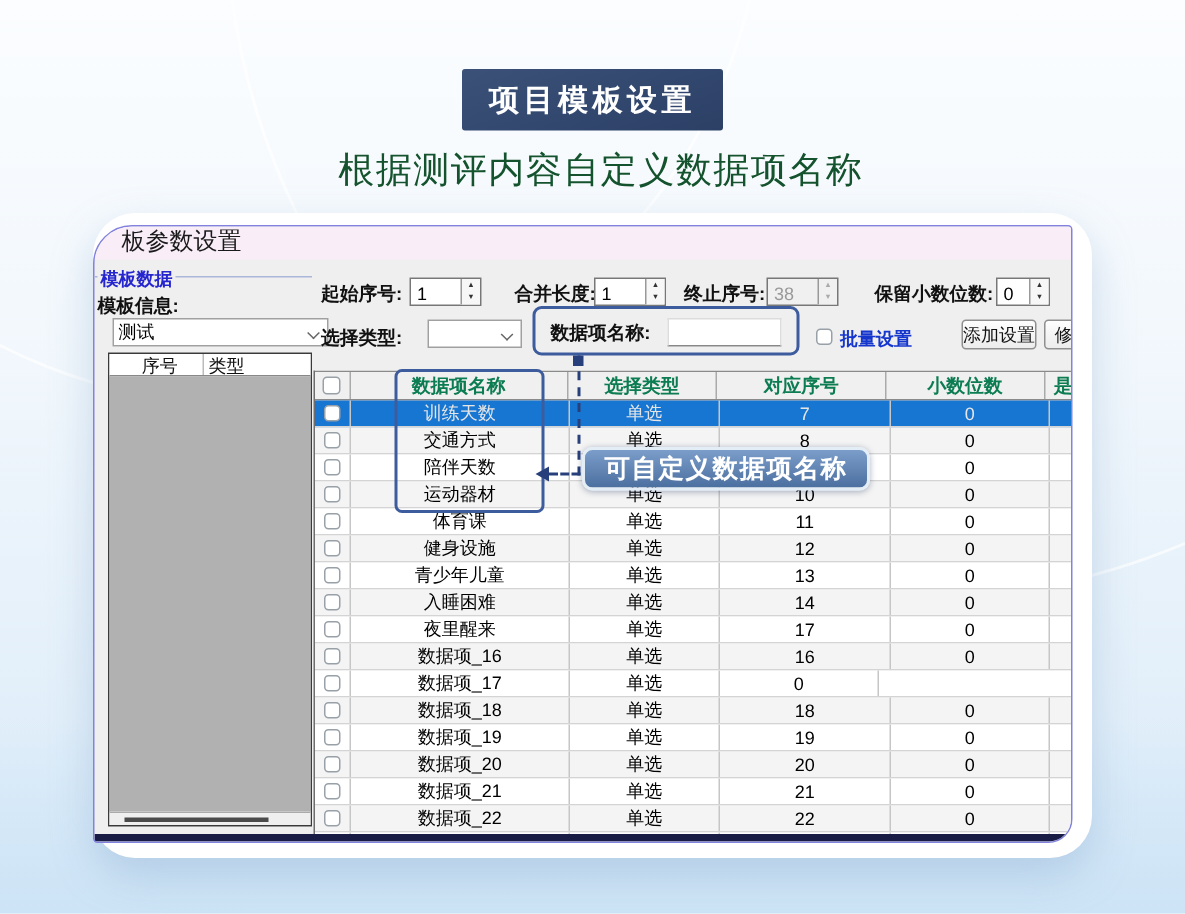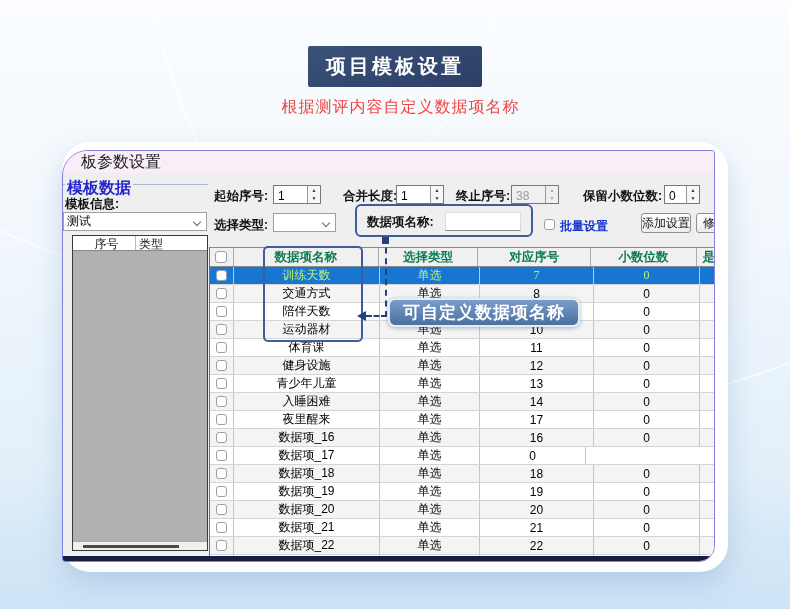--- a/index.html
+++ b/index.html
@@ -13,40 +13,40 @@
   .arc1 { width:700px; height:700px; left:-190px; top:-430px; }
   .arc2 { width:920px; height:920px; right:-280px; top:-520px; }
   .wash { position:absolute; left:0; right:0; bottom:0; height:130px;
     background:linear-gradient(180deg,rgba(205,228,248,0),#cde4f6); }
 
   .banner { position:absolute; top:46px; left:50%; transform:translateX(-50%);
     background:linear-gradient(160deg,#3b5178,#2c4066); color:#fff;
     font-size:20px; font-weight:bold; letter-spacing:3px;
     padding:7px 18px; border-radius:2px; }
   .subtitle { position:absolute; top:97px; left:0; right:0; text-align:center;
-    font-size:16px; color:#ef4444; letter-spacing:1px;padding-left:11px; }
+    font-size:24px; color:#14532d; letter-spacing:1px;padding-left:11px; }
 
   .card { position:absolute; left:62px; top:142px; width:666px; height:430px;
     background:#fff; border-radius:28px;
     box-shadow:0 12px 28px rgba(125,160,200,.35); }
 
   .window { position:absolute; left:0; top:8px; width:653px; height:412px;
     background:#f0eff0; border:1px solid #8282de;
     border-radius:26px 3px 16px 3px; overflow:hidden; }
   .titlebar { position:absolute; left:0; top:0; right:0; height:22px;
     background:#f9eef8; font-size:16px; color:#1a1a1a;
     line-height:22px; padding-left:18px; }
 
   
   .group-line { position:absolute; left:0; top:33px; width:145px; border-top:1px solid #aab7d8; }
-  .group-label { position:absolute; left:2px; top:27px; font-size:16px; font-weight:bold;
+  .group-label { position:absolute; left:2px; top:27px; font-size:12px; font-weight:bold;
     color:#2626cf; background:#f0eff0; padding:0 2px; }
   .info-label { position:absolute; left:2px; top:45px; font-size:12.5px; font-weight:600; color:#111; }
   .combo { position:absolute; border:1px solid #a0a0a0; background:#fff; font-size:12px;
-    display:flex; align-items:center; padding-left:3px; }
+    display:flex; align-items:center; padding-left:3px;margin-left:12px; }
   .chev { position:absolute; right:6px; top:6px; width:6px; height:6px;
     border-right:1.5px solid #666; border-bottom:1.5px solid #666; transform:rotate(45deg); }
   .combo-template { left:0; top:61px; width:144px; height:19px; }
   .list { position:absolute; left:9px; top:84px; width:136px; height:316px;
     border:1px solid #3a3a3a; background:#fff; }
   .list-head { display:flex; height:15px; border-bottom:1px solid #888;
     font-size:12px; color:#111; background:#fff; }
   .list-head .lh1 { width:63px; padding-left:5px; border-right:1px solid #bbb;text-align:center; }
   .list-head .lh2 { padding-left:3px; flex:1; }
   .list-body { position:absolute; left:0; right:0; top:15px; bottom:9px; background:#b1b1b1; }
@@ -86,21 +86,21 @@
     overflow:hidden; border-left:1px solid #6e6e6e; z-index:1; }
   .thead { display:flex; height:20px; background:#f1f0f0;
     border-top:1px solid #8a8a8a; border-bottom:1px solid #8a8a8a; }
   .hc { display:flex; align-items:center; justify-content:center;
     font-size:12.5px; font-weight:bold; color:#0c7c52; border-right:1px solid #aaa; }
   .w0 { width:24px; } .w1 { width:146px; } .w2 { width:100px; }
   .w3 { width:114px; } .w4 { width:106px; } .w5 { flex:1; }
   .hc.w5 { justify-content:flex-start; padding-left:6px; }
   .trow { display:flex; height:18px; background:#fff; border-bottom:1px solid #d4d4d4; }
   .trow.alt { background:#f4f4f4; }
-  .trow.sel { background:#1876d3; color:#bef264;font-family:Liberation Serif, serif; }
+  .trow.sel { background:#1876d3; color:#e5e5e5; }
   .tc { display:flex; align-items:center; justify-content:center;
     font-size:12px; border-right:1px solid #c6c6c6; overflow:hidden; white-space:nowrap; }
 
   
   .outline-box { position:absolute; left:200px; top:95px; width:100px; height:96px;
     border:2px solid #3d5c9e; border-radius:5px; z-index:5; pointer-events:none; }
   .dash-v { position:absolute; left:322px; top:86px; height:80px;
     border-left:2px dashed #27407c; z-index:6; }
   .dot { position:absolute; left:319px; top:86px; width:7px; height:7px; background:#27407c; z-index:6; }
   .dash-h { position:absolute; left:303px; top:164px; width:21px;

